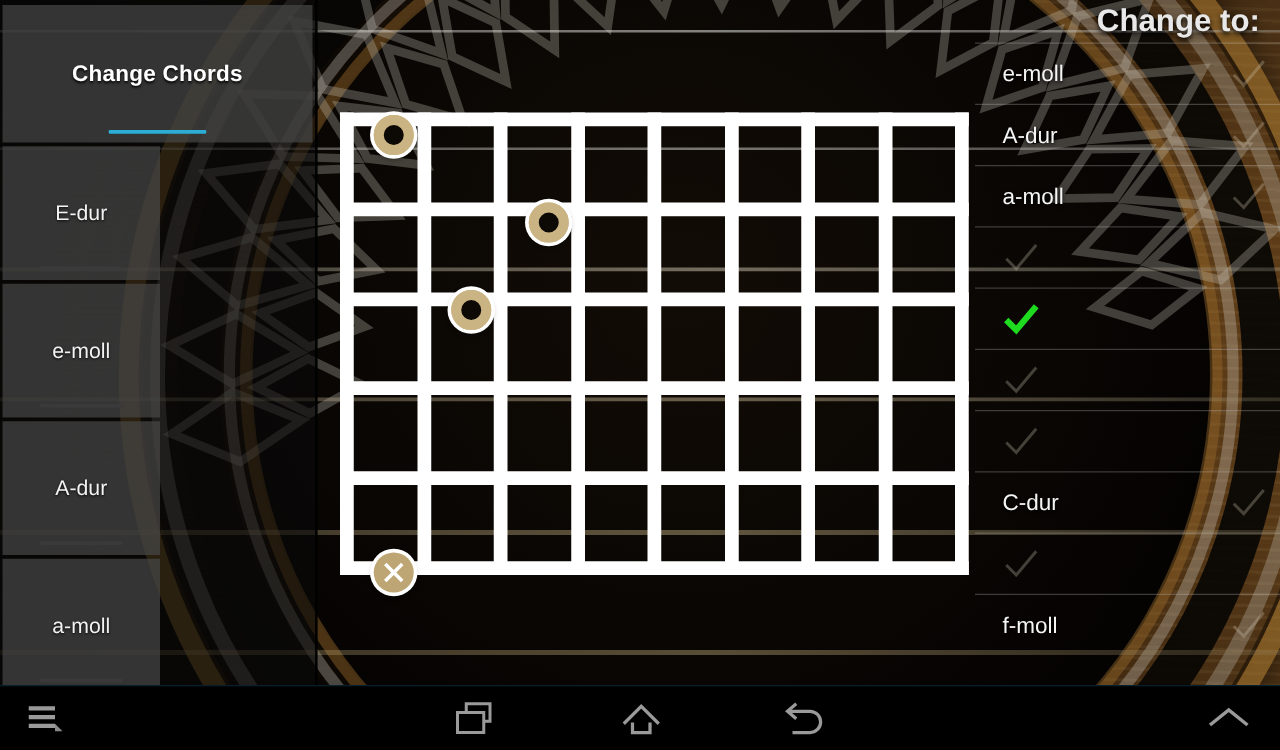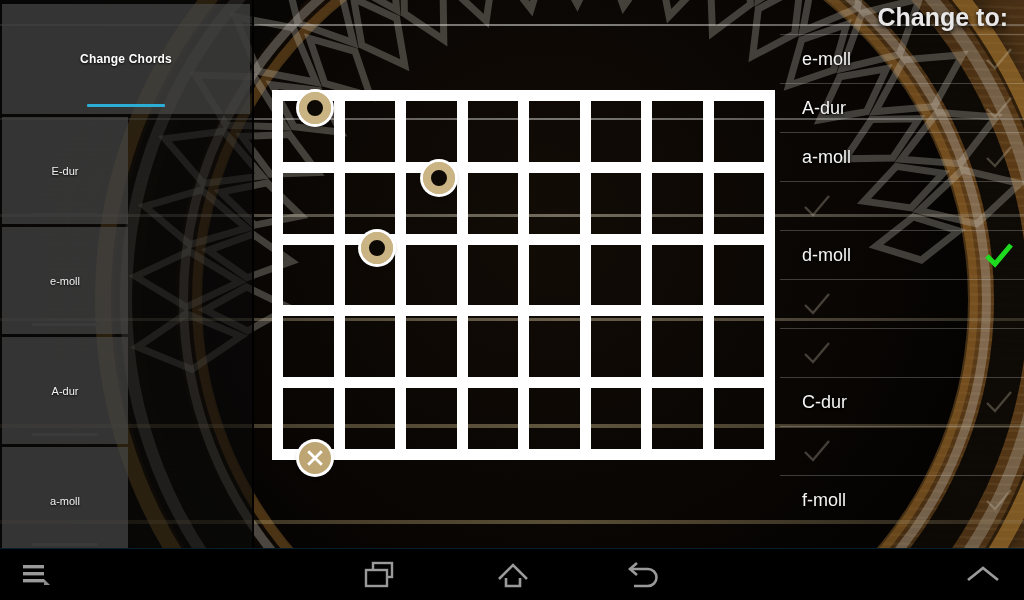--- a/index.html
+++ b/index.html
@@ -60,38 +60,38 @@
     position:absolute; left:0; top:0; width:254px; height:548px;
     background:rgba(10,10,10,.62);
     border-right:2px solid rgba(0,0,0,.9);
   }
   .sb-header{
     position:relative; height:110px; margin:4px 2px 3px 2px;
     background:rgba(70,70,70,.72);
     display:flex; align-items:center; justify-content:center;
   }
   .sb-header .title{
-    color:#fff; font-size:12px; font-weight:bold; letter-spacing:.2px;
+    color:#fff; font-size:18px; font-weight:bold; letter-spacing:.2px;
     text-shadow:0 1px 2px rgba(0,0,0,.9);
   }
   .sb-underline{
     position:absolute; left:50%; transform:translateX(-50%);
     bottom:7px; width:78px; height:3px; background:#2badd6; border-radius:1px;
   }
 
   .sb-grid{ display:flex; flex-wrap:wrap; padding:0 2px; gap:3px; }
   .sb-cell{
     position:relative;
     width:126px; height:107px;
     background:rgba(70,70,70,.72);
     display:flex; align-items:center; justify-content:center;
     cursor:pointer;
   }
   .sb-cell .lbl{
-    color:#f2f2f2; font-size:11px; text-shadow:0 1px 2px rgba(0,0,0,.9);
+    color:#f2f2f2; font-size:17px; text-shadow:0 1px 2px rgba(0,0,0,.9);
   }
   .sb-cell .cell-underline{
     position:absolute; left:50%; transform:translateX(-50%);
     bottom:8px; width:66px; height:3px; background:#3a3a3a; border-radius:1px;
   }
 
   
   #fretboard{
     position:absolute; left:272px; top:90px; width:503px; height:370px;
   }
@@ -312,21 +312,20 @@
           </span>
         </div>
         <div class="cl-row">
           <span class="cl-check">
             <svg viewBox="0 0 30 26">
               <path d="M3 14 L11 22 L27 3" fill="none" stroke="rgba(210,200,180,.30)" stroke-width="2.4" stroke-linecap="butt" stroke-linejoin="miter"></path>
             </svg>
           </span>
         </div>
         <div class="cl-row">
-          <span class="name">d-moll</span>
           <span class="cl-check">
             <svg viewBox="0 0 30 26">
               <path d="M3 14 L11 22 L27 3" fill="none" stroke="#1fdb1f" stroke-width="5" stroke-linecap="butt" stroke-linejoin="miter"></path>
             </svg>
           </span>
         </div>
         <div class="cl-row">
           <span class="cl-check">
             <svg viewBox="0 0 30 26">
               <path d="M3 14 L11 22 L27 3" fill="none" stroke="rgba(210,200,180,.30)" stroke-width="2.4" stroke-linecap="butt" stroke-linejoin="miter"></path>

